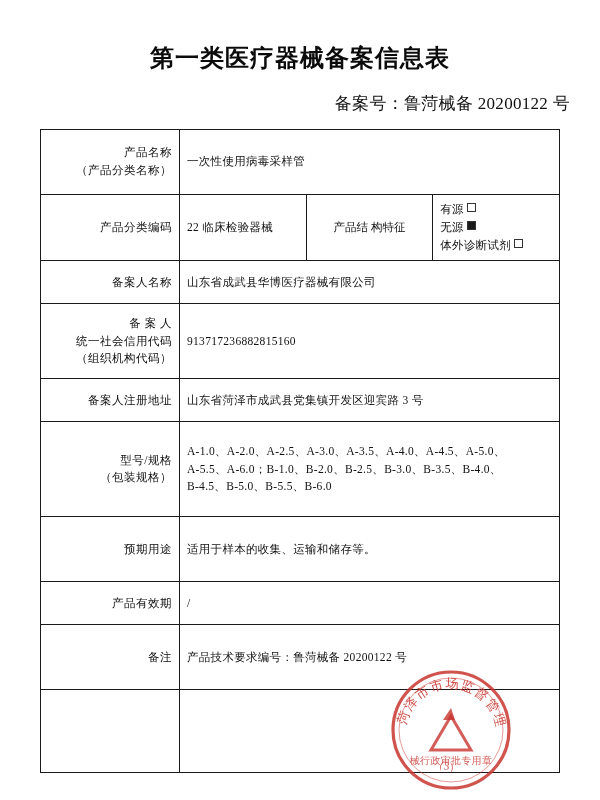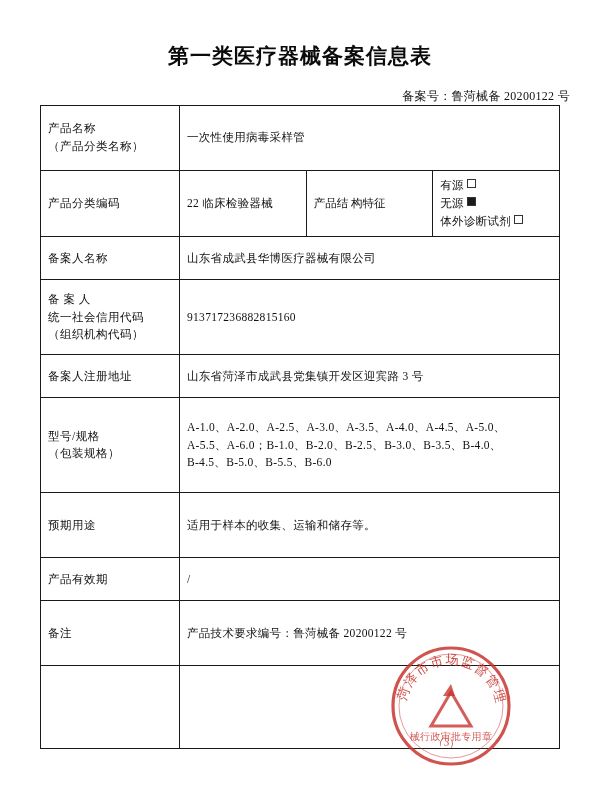--- a/index.html
+++ b/index.html
@@ -16,64 +16,65 @@
   }
   .page {
     position: relative;
     width: 600px;
     height: 800px;
     box-sizing: border-box;
     padding: 0;
   }
   .doc-title {
     text-align: center;
-    font-size: 21px;
+    font-size: 24px;
     font-weight: bold;
     letter-spacing: 1px;
     margin: 42px 0 0 0;
     color: #0b0b0b;
   }
   .record-no {
     text-align: right;
-    font-size: 12px;
-    margin: 18px 30px 0 0;
+    font-size: 17px;
+    margin: 18px 30px 14px 0;
     color: #111;
     letter-spacing: 0.3px;
   }
   table.form {
     border-collapse: collapse;
     width: 520px;
     margin: 0 auto;
     table-layout: fixed;
     border: 1px solid #1a1a1a;
   }
   table.form td {
     border: 1px solid #1a1a1a;
     font-size: 11.5px;
     padding: 6px 7px;
     vertical-align: middle;
     line-height: 1.55;
     color: #111;
   }
   td.label {
     width: 124px;
-    text-align: left;
+    text-align: right;
     letter-spacing: 0.5px;
   }
   td.label .sub {
     display: block;
     white-space: nowrap;
   }
   td.value {
     text-align: left;
     padding-left: 10px;
     letter-spacing: 0.3px;
   }
   .cell-mid {
     width: 78px;
+    text-align: center;
   }
   .h-med { height: 30px; }
   .h-big { height: 52px; }
   .h-huge { height: 62px; }
   .model-lines {
     line-height: 1.9;
     letter-spacing: 0.2px;
   }
   .box {
     display: inline-block;

